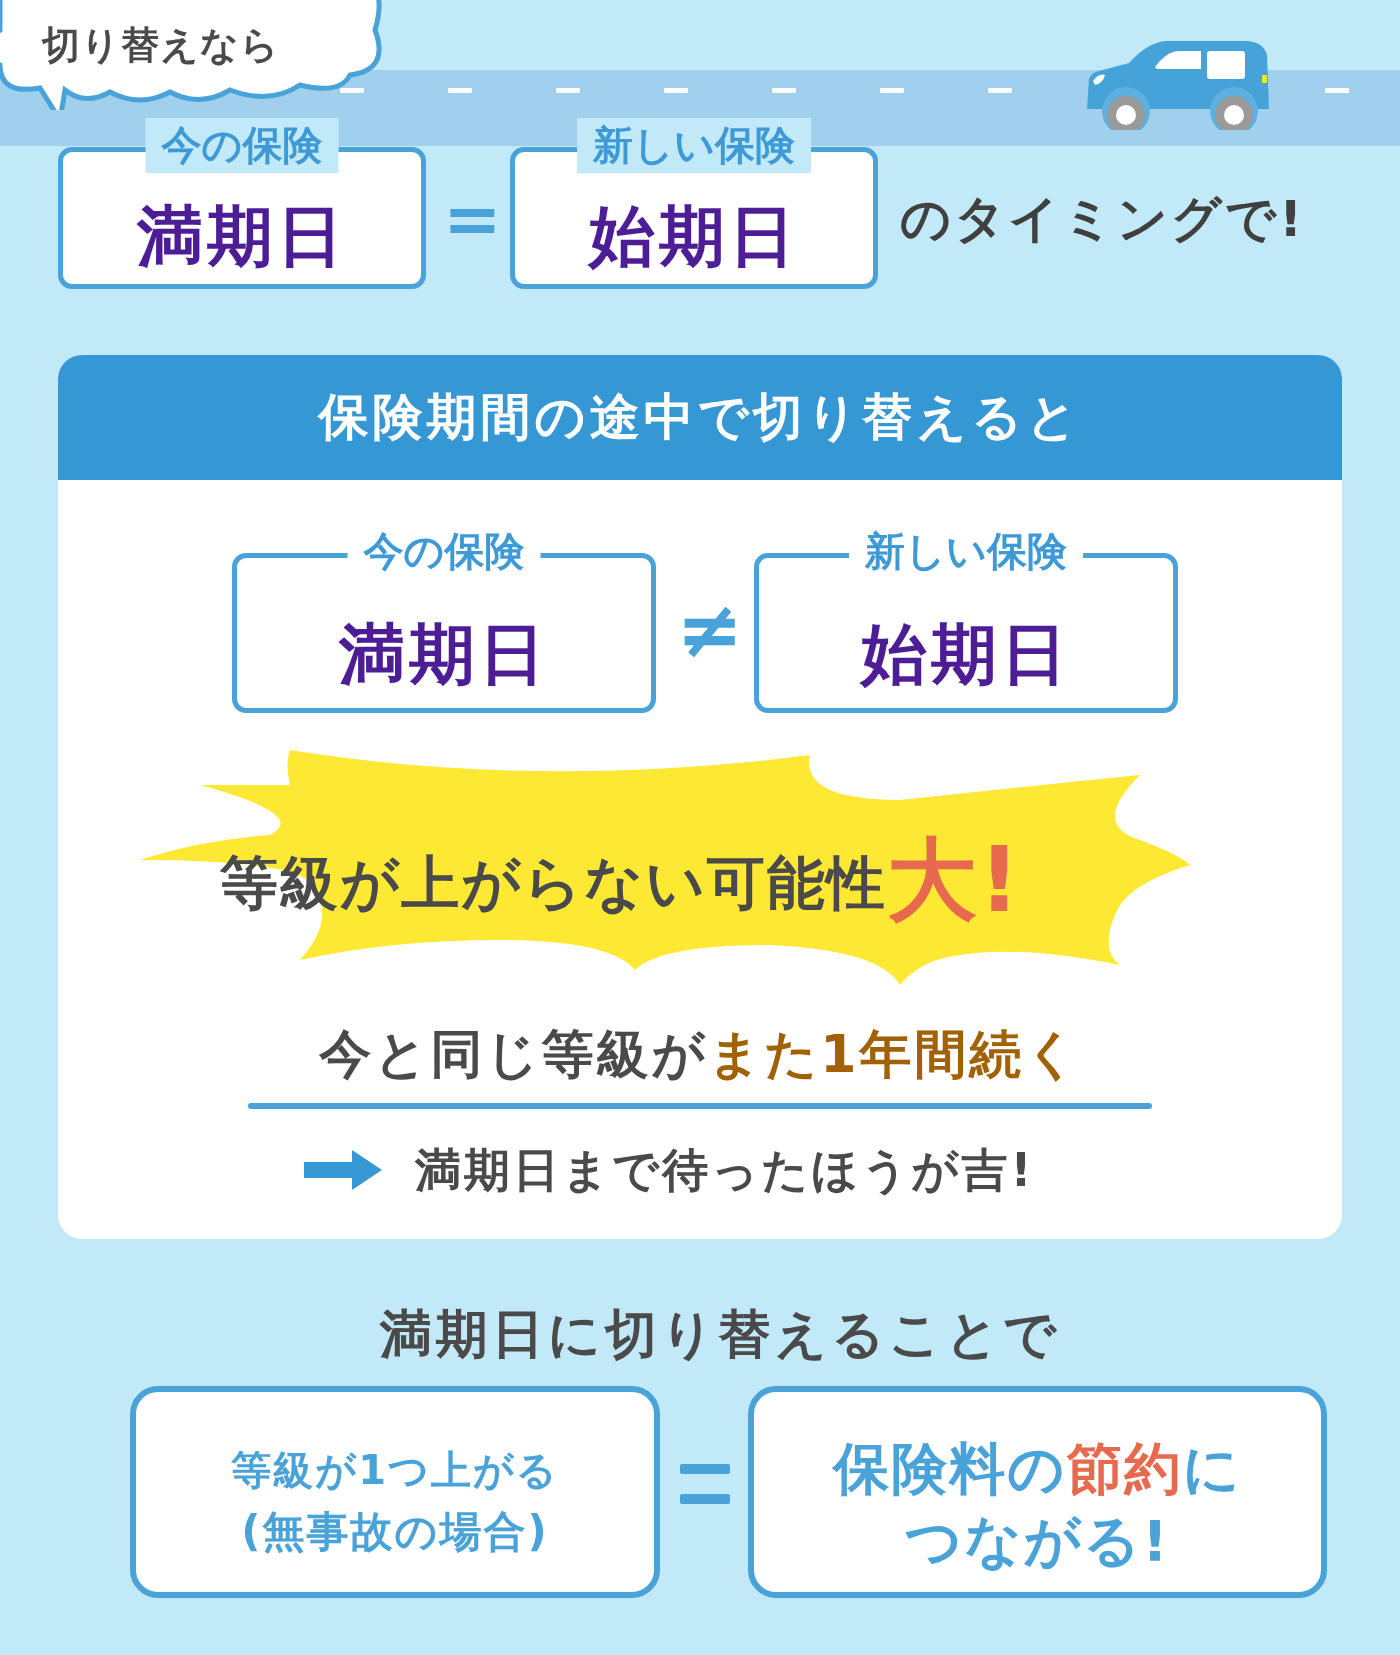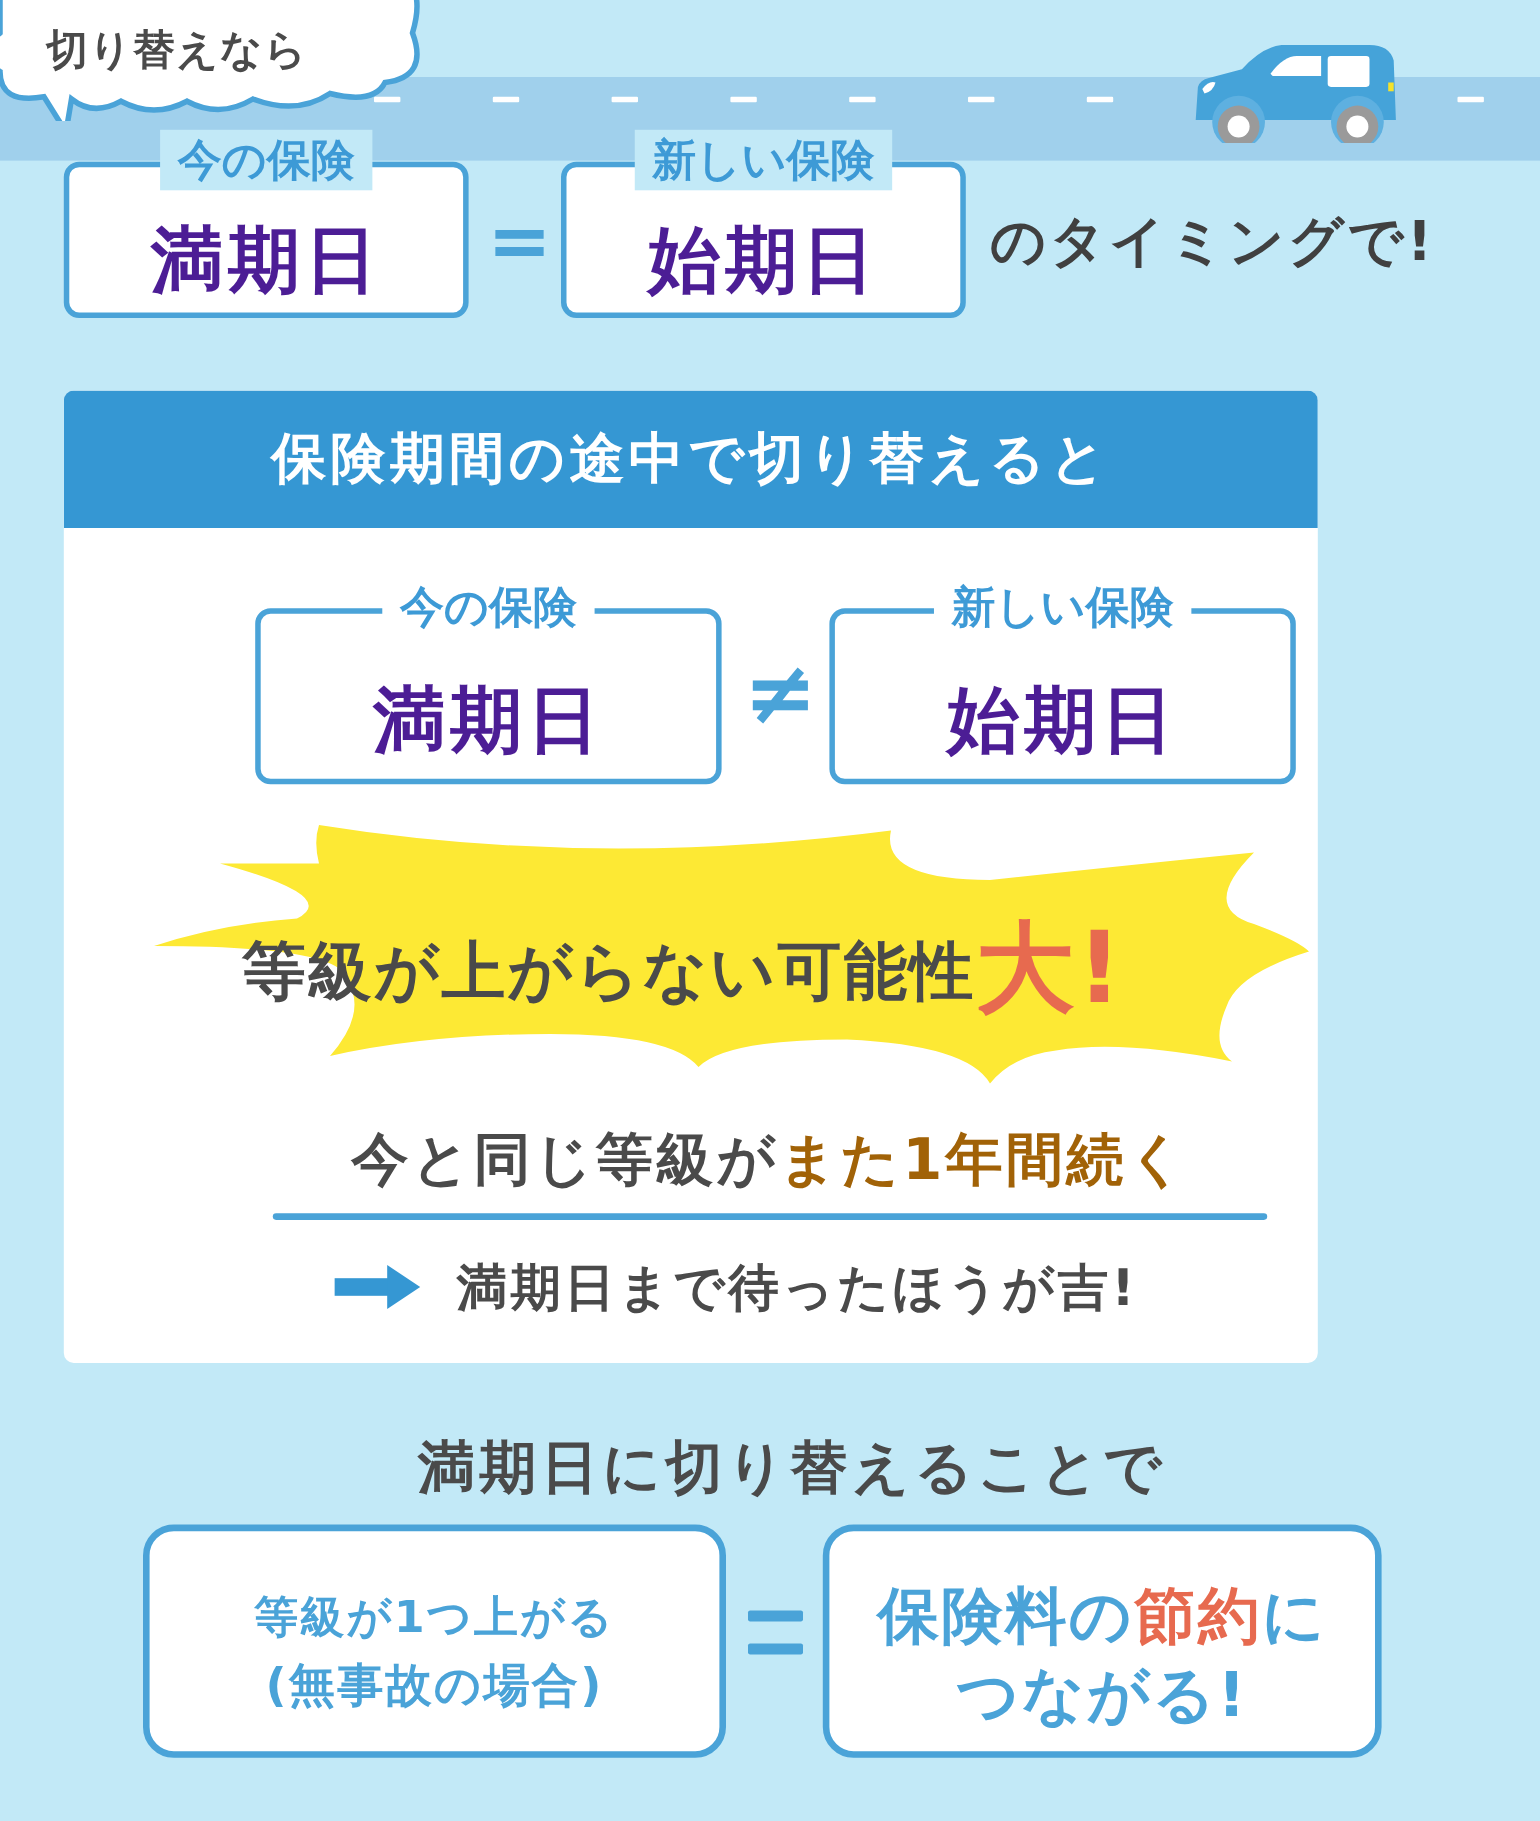--- a/index.html
+++ b/index.html
@@ -44,22 +44,22 @@
     }
     .box-label.on-bg { background: #c2e9f7; }
     .box-label.on-white { background: #ffffff; }
 
     .eq-sign { color: #4aa3d8; font-size: 70px; font-weight: bold; }
 
     .timing { left: 900px; top: 186px; font-size: 50px; color: #404040; letter-spacing: 3px; }
 
     
     .card {
-      left: 58px; top: 355px; width: 1140px; height: 884px;
-      background: #ffffff; border-radius: 9px; overflow: hidden;
+      left: 58px; top: 355px; width: 1284px; height: 884px;
+      background: #ffffff; border-radius: 24px; overflow: hidden;
     }
     .card-header {
       position: absolute; left: 0; top: 0; width: 100%; height: 125px;
       background: #3597d3; color: #ffffff; text-align: center;
       font-size: 50px; line-height: 125px; letter-spacing: 4px;
     }
 
     .burst { left: 140px; top: 745px; width: 1110px; height: 250px; }
     .burst-text {
       left: 220px; top: 820px; font-size: 58px; color: #4a4a4a; letter-spacing: 2px; white-space: nowrap;
@@ -162,18 +162,18 @@
 <div class="abs bottom-title">満期日に切り替えることで</div>
 
 <div class="result-box" style="left:130px; top:1386px; width:530px; height:212px;">
   <div class="result-line" style="top:51px; font-size:40px;">等級が1つ上がる</div>
   <div class="result-line" style="top:112px; font-size:42px;">(無事故の場合)</div>
 </div>
 <div class="abs" style="left:680px; top:1450px; width:50px; height:70px;">
   <div style="position:absolute; top:14px; width:50px; height:10px; background:#4aa3d8; border-radius:2px;"></div>
   <div style="position:absolute; top:44px; width:50px; height:10px; background:#4aa3d8; border-radius:2px;"></div>
 </div>
-<div class="result-box" style="left:748px; top:1386px; width:508px; height:212px;">
+<div class="result-box" style="left:748px; top:1386px; width:579px; height:212px;">
   <div class="result-line" style="top:40px; font-size:56px;">
     <span>保険料の</span><span class="accent">節約</span><span>に</span>
   </div>
   <div class="result-line" style="top:112px; font-size:56px;">つながる!</div>
 </div>
 
 </body></html>

